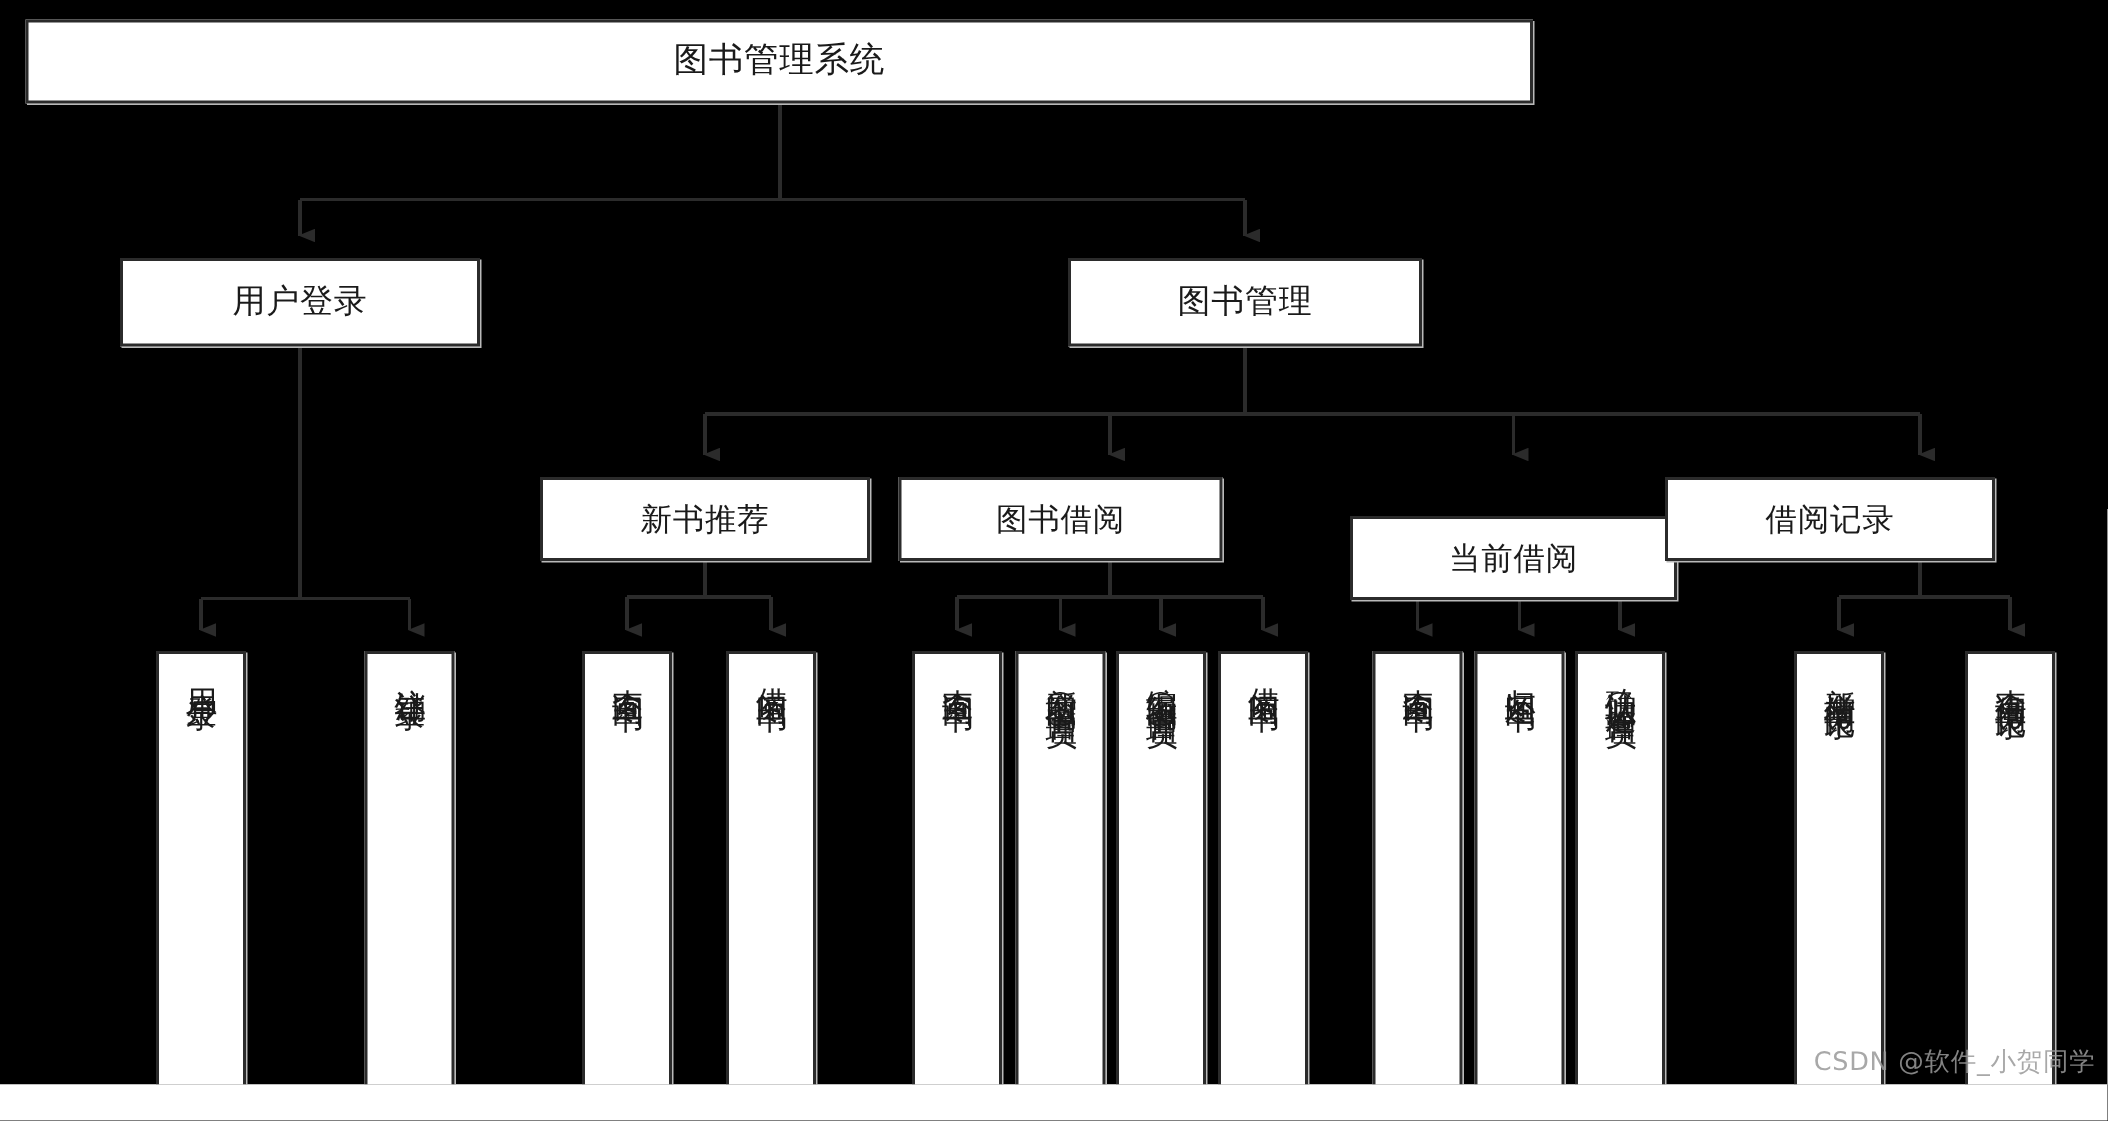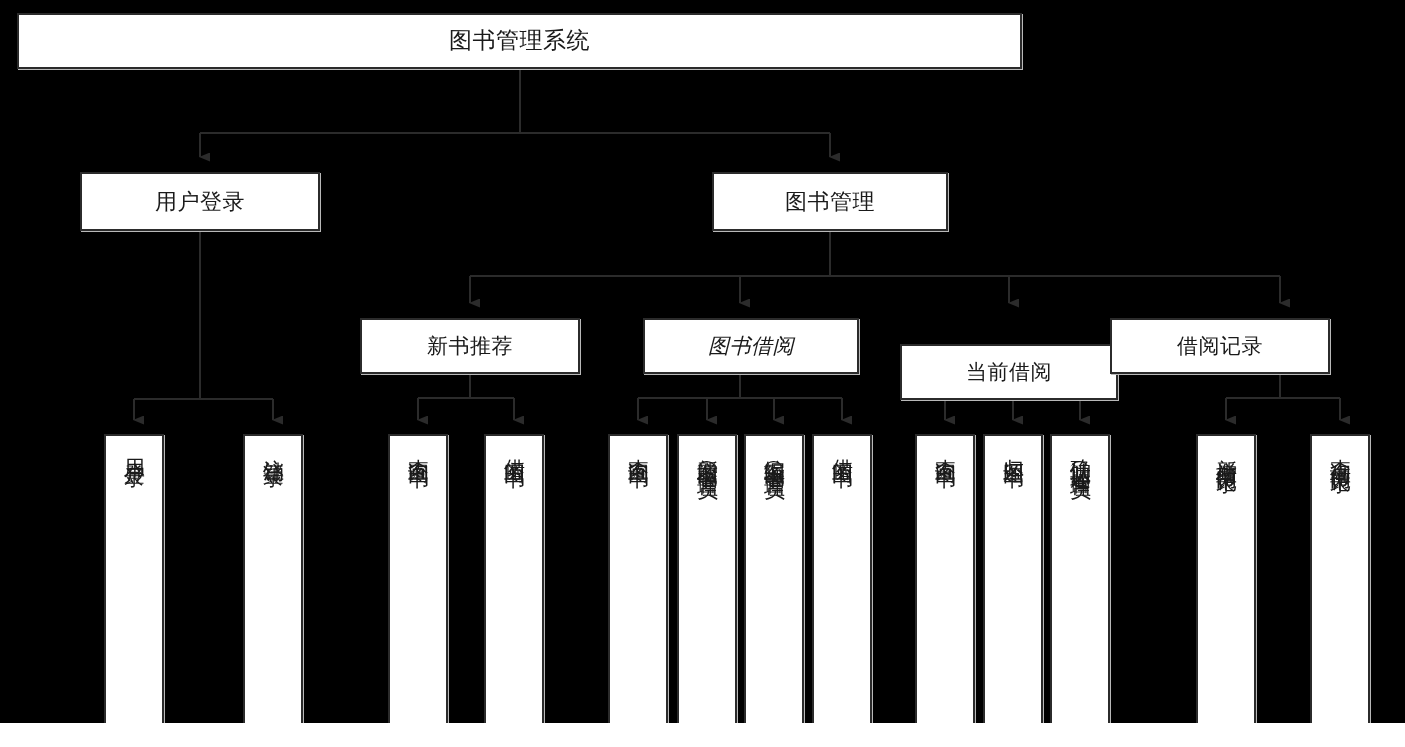--- a/index.html
+++ b/index.html
@@ -138,21 +138,21 @@
   <div class="node horizontal lvl-1" style="left:80px; top:172px; width:240px; height:59px;">
     <span class="node-label">用户登录</span>
   </div>
   <div class="node horizontal lvl-1" style="left:712px; top:172px; width:236px; height:59px;">
     <span class="node-label">图书管理</span>
   </div>
 
   <div class="node horizontal lvl-2" style="left:360px; top:318px; width:220px; height:56px;">
     <span class="node-label">新书推荐</span>
   </div>
-  <div class="node horizontal lvl-2" style="left:643px; top:318px; width:216px; height:56px;font-style:italic;">
+  <div class="node horizontal lvl-2" style="left:599px; top:318px; width:216px; height:56px;">
     <span class="node-label">图书借阅</span>
   </div>
   <div class="node horizontal lvl-2" style="left:900px; top:318px; width:218px; height:56px;margin-top:26px;">
     <span class="node-label">当前借阅</span>
   </div>
   <div class="node horizontal lvl-2" style="left:1110px; top:318px; width:220px; height:56px;">
     <span class="node-label">借阅记录</span>
   </div>
 
   <div class="node vertical lvl-3" style="left:104px; top:434px; width:60px; height:301px;">
@@ -188,14 +188,15 @@
   <div class="node vertical lvl-3" style="left:1050px; top:434px; width:60px; height:301px;">
     <span class="node-label">确认归还（管理员）</span>
   </div>
   <div class="node vertical lvl-3" style="left:1196px; top:434px; width:60px; height:301px;">
     <span class="node-label">新增借阅记录</span>
   </div>
   <div class="node vertical lvl-3" style="left:1310px; top:434px; width:60px; height:301px;">
     <span class="node-label">查询借阅记录</span>
   </div>
 
+  <div id="watermark">CSDN @软件_小贺同学</div>
 
 </div>
 
 </body></html>

